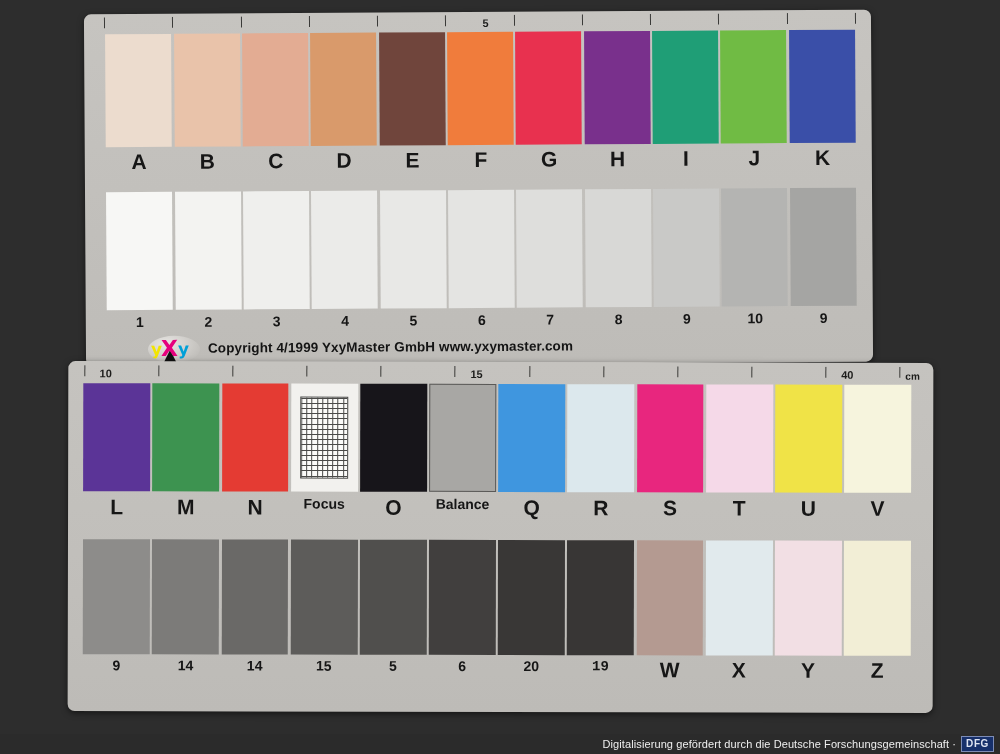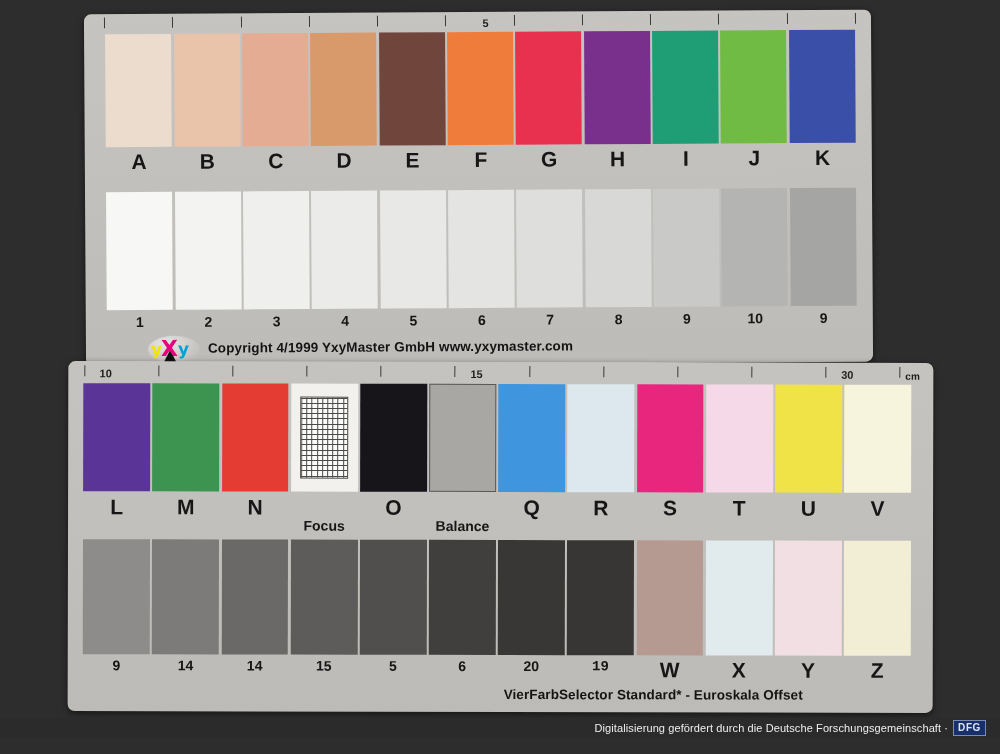--- a/index.html
+++ b/index.html
@@ -42,21 +42,21 @@
   .strip{position:absolute;display:flex;}
   .patch{position:relative;box-sizing:border-box;}
   .patch .swatch{width:100%;height:100%;box-sizing:border-box;}
   .labrow{position:absolute;display:flex;}
   .lab{
     text-align:center;font-weight:bold;color:#161616;
     font-family:"Liberation Sans",sans-serif;
   }
   .lab.big{font-size:21px;}
   .lab.num{font-size:14px;}
-  .lab.word{font-size:14px;margin-top:22px;}
+  .lab.word{font-size:14px;}
 
   
   .focusgrid{
     width:100%;height:100%;background:#f2f1ee;
     display:flex;align-items:center;justify-content:center;
     box-sizing:border-box;
   }
   .focusgrid .inner{
     width:72%;height:76%;
     background-color:#fbfbf9;
@@ -80,23 +80,23 @@
     overflow:hidden;
   }
   #yxy-logo .g{position:absolute;font-weight:bold;font-family:"DejaVu Sans",sans-serif;line-height:1;}
   #yxy-logo .y1{left:3px;top:5px;font-size:17px;color:#f2e500;}
   #yxy-logo .x1{left:13px;top:2px;font-size:22px;color:#e5007d;}
   #yxy-logo .y2{left:30px;top:5px;font-size:17px;color:#00a0d8;}
   #yxy-logo .k1{left:16px;top:11px;font-size:16px;color:#111;}
 
   
   #footer{
-    position:absolute;left:0;bottom:16px;width:1000px;height:20px;
+    position:absolute;left:0;bottom:0;width:1000px;height:20px;
     background:#2b2b2b;display:flex;align-items:center;justify-content:flex-end;
-    padding-right:14px;box-sizing:border-box;
+    padding-right:6px;box-sizing:border-box;
   }
   #footer-text{
     font-size:11px;color:#efefef;font-family:"Liberation Sans",sans-serif;
     letter-spacing:.1px;white-space:nowrap;
   }
   #dfg-logo{
     margin-left:5px;background:#17306b;color:#dfe4f2;
     font-size:10px;font-weight:bold;letter-spacing:.6px;
     padding:1px 4px 2px 4px;border:1px solid #7d8cb5;line-height:11px;
   }
@@ -244,21 +244,21 @@
         <div class="tick" style="left: 312.364px;"></div>
         <div class="tick" style="left: 386.455px;"></div>
         <div class="tick" style="left: 460.545px;"></div>
         <div class="tick" style="left: 534.636px;"></div>
         <div class="tick" style="left: 608.727px;"></div>
         <div class="tick" style="left: 682.818px;"></div>
         <div class="tick" style="left: 756.909px;"></div>
         <div class="tick" style="left: 831px;"></div>
         <div class="rlabel" style="left: 31.225px;">10</div>
         <div class="rlabel" style="left: 402.05px;">15</div>
-        <div class="rlabel" style="left: 772.875px;">30</div>
+        <div class="rlabel" style="left: 772.875px;">40</div>
         <div class="unit" style="left: 837px;">cm</div>
       </div>
 
     <div class="strip" id="strip-bottom-colors" style="left:14px;top:22px;width:830px;height:108px;">
         <div class="patch" style="flex: 1 1 0px; margin: 0px 1.2px;">
           <div class="swatch" style="background: rgb(91, 52, 151);"></div>
         </div>
         <div class="patch" style="flex: 1 1 0px; margin: 0px 1.2px;">
           <div class="swatch" style="background: rgb(61, 147, 80);"></div>
         </div>
@@ -358,21 +358,20 @@
         <div class="lab num" style="flex: 1 1 0px;">5</div>
         <div class="lab num" style="flex: 1 1 0px;">6</div>
         <div class="lab num" style="flex: 1 1 0px;">20</div>
         <div class="lab num" style="flex: 1 1 0px; font-family: Liberation Mono, monospace;">19</div>
         <div class="lab big" style="flex: 1 1 0px;">W</div>
         <div class="lab big" style="flex: 1 1 0px;">X</div>
         <div class="lab big" style="flex: 1 1 0px;">Y</div>
         <div class="lab big" style="flex: 1 1 0px;">Z</div>
       </div>
 
-    <div class="caption" id="standard-caption" style="left:436px;top:325px;">VierFarbSelector Standard* - Euroskala Offset</div>
   </div>
 
   <div id="footer">
     <span id="footer-text">Digitalisierung gefördert durch die Deutsche Forschungsgemeinschaft ·</span>
     <span id="dfg-logo">DFG</span>
   </div>
 
 </div>
 
 </body></html>

